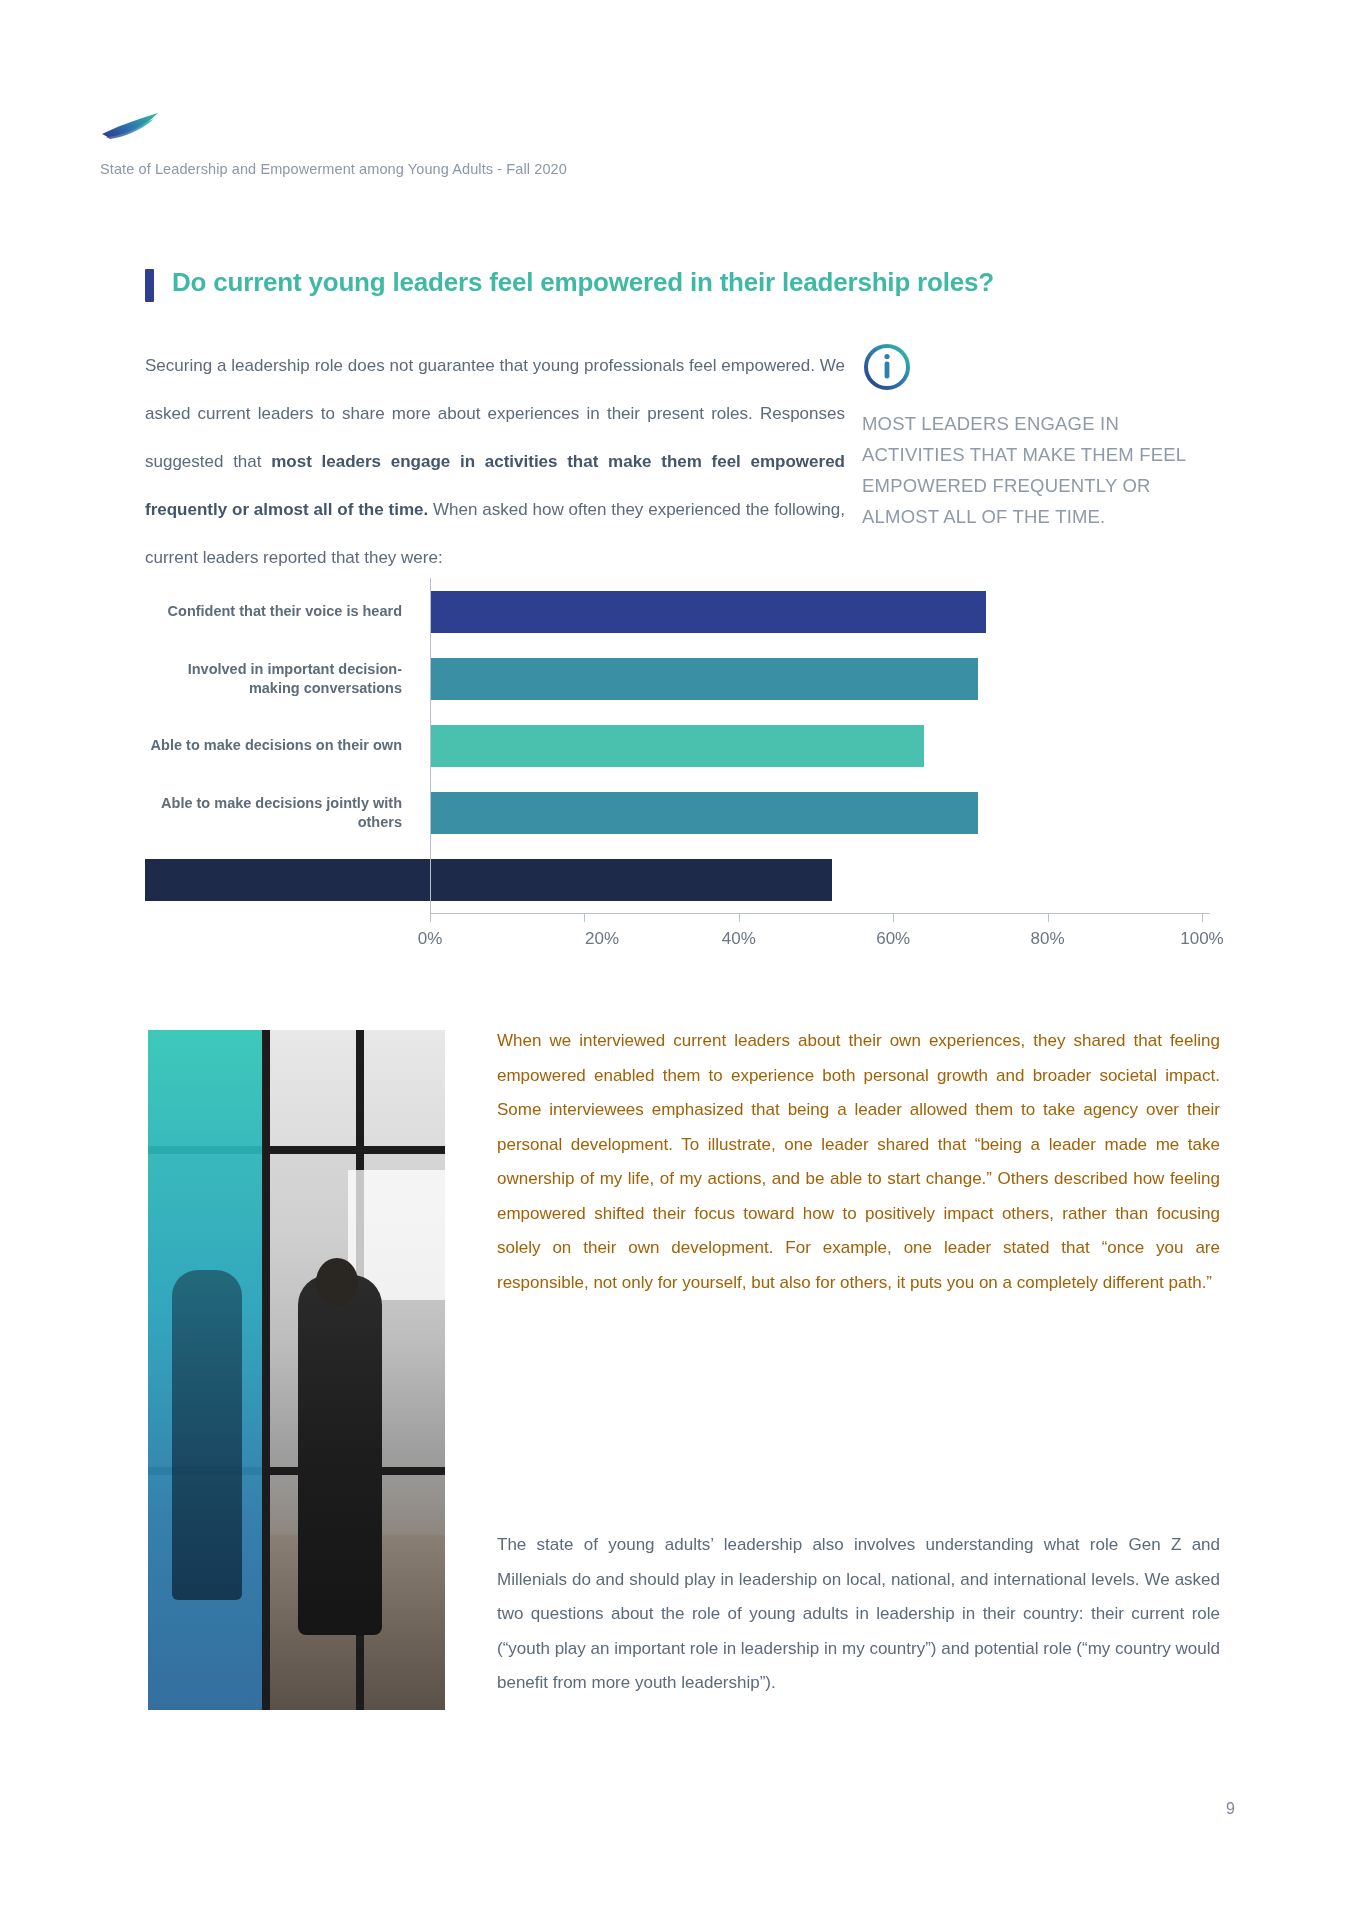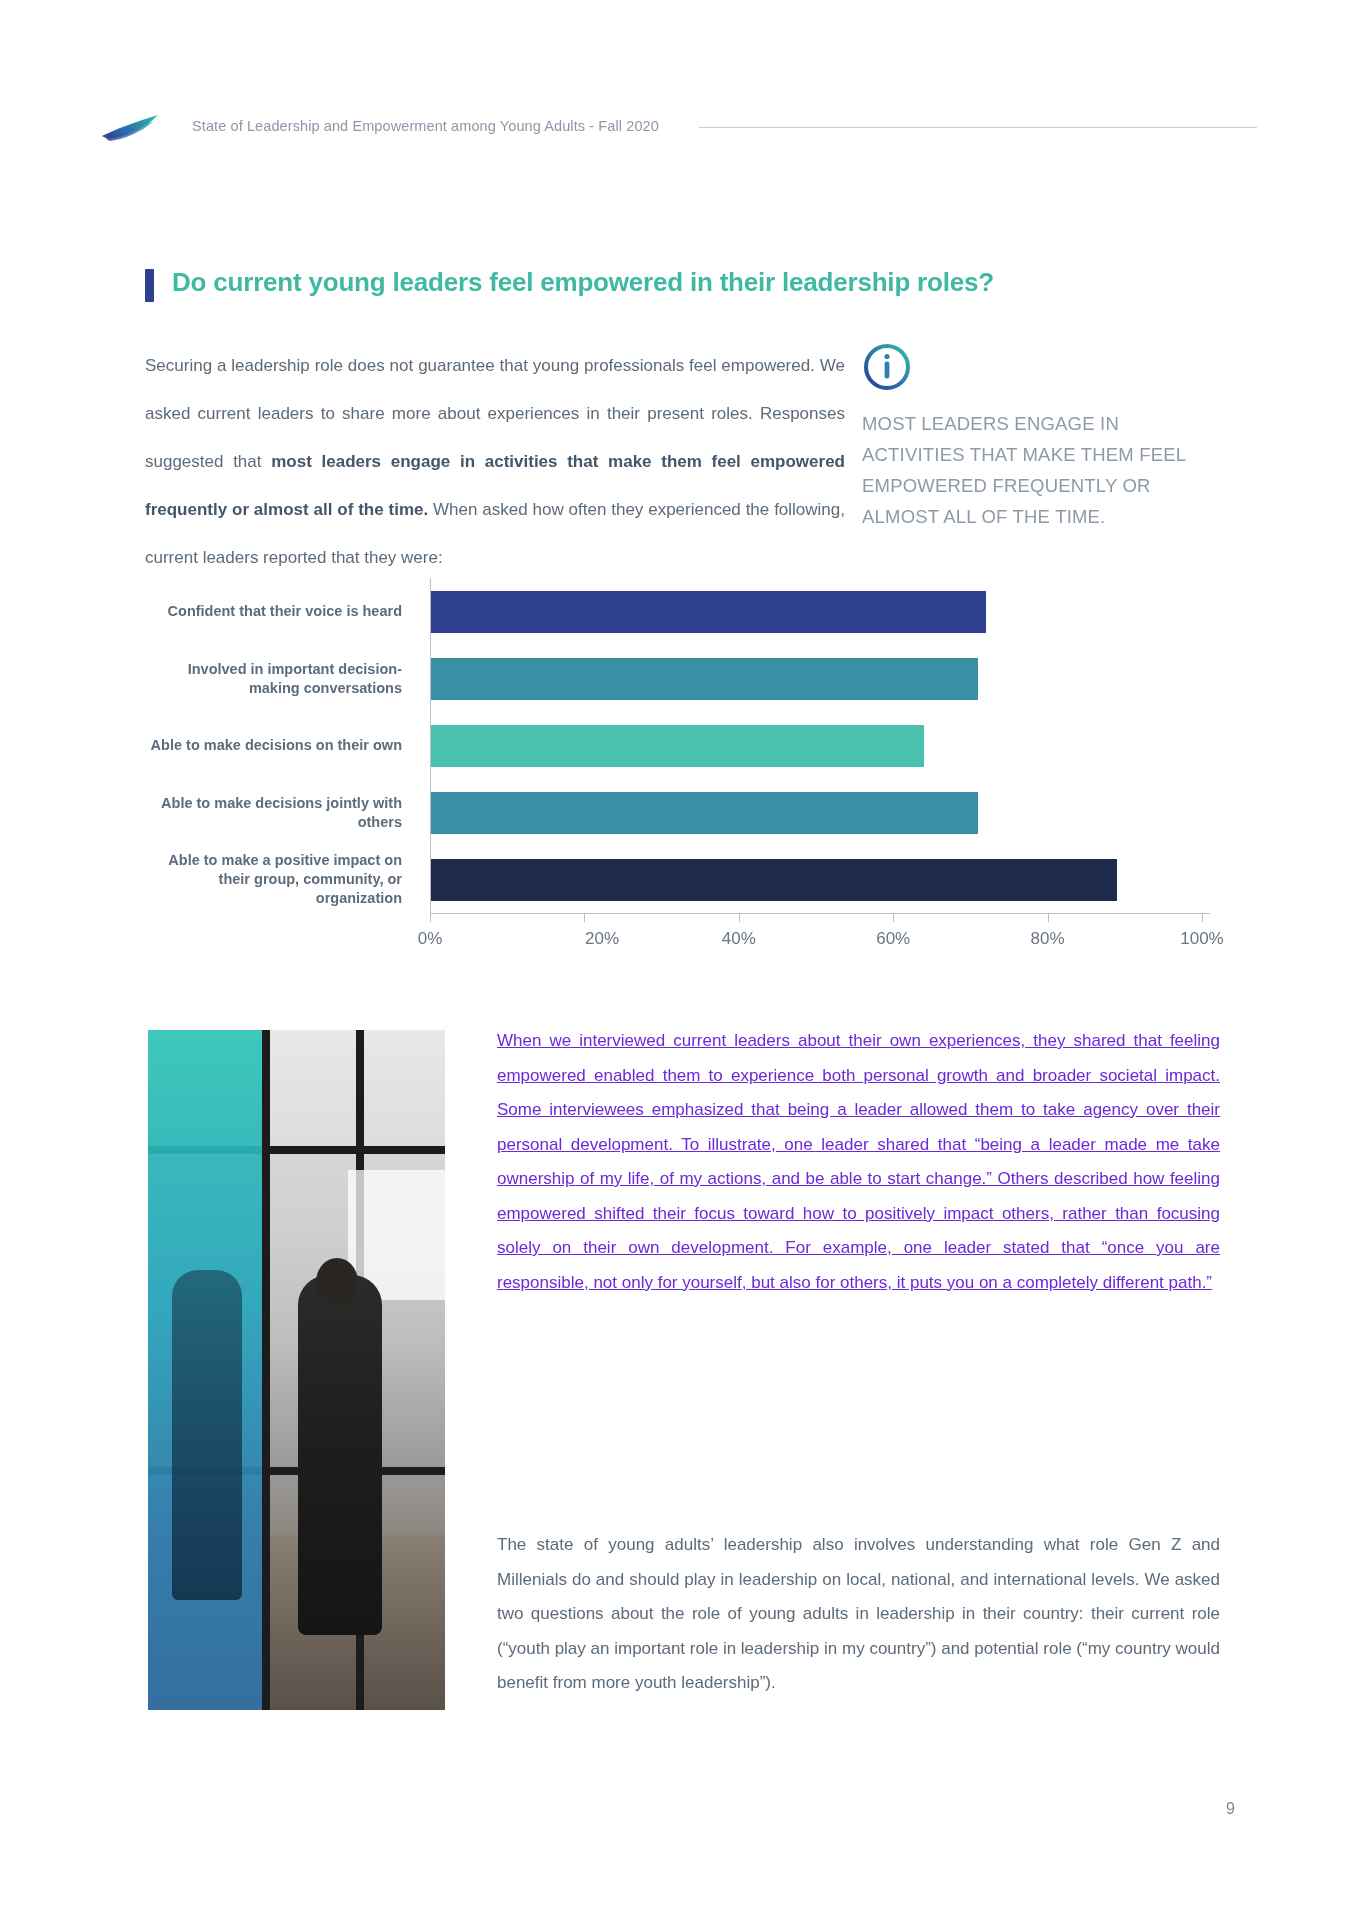--- a/index.html
+++ b/index.html
@@ -19,22 +19,22 @@
   }
 
   
   .header {
     position: absolute;
     top: 108px;
     left: 100px;
     right: 100px;
     height: 36px;
     display: flex;
-    align-items: center;
-    gap: 30px;
+    gap: 21px;
+    flex-direction: column;
   }
   .logo-mark {
     width: 62px;
     height: 32px;
     flex: 0 0 auto;
     position: relative;
   }
   .header-title {
     font-size: 14.5px;
     color: #8c97a8;
@@ -246,23 +246,22 @@
   }
 
   
   .body-col {
     position: absolute;
     top: 1024px;
     left: 497px;
     width: 723px;
     font-size: 17px;
     line-height: 34.5px;
-    color: #6d28d9;
+    color: #a16207;
     text-align: justify;
-    text-decoration: underline;
   }
 
   #h-q2 {
     position: absolute;
     top: 1424px;
     left: 497px;
     width: 723px;
   }
   #h-q2 .heading-bar { height: 70px; margin-top: 4px; }
   #h-q2 .heading-text { max-width: 640px; }
@@ -356,21 +355,20 @@
             <div class="bar" style="width: 494.08px; background: rgb(74, 192, 174);"></div>
           </div>
         </div>
         <div class="chart-row">
           <div class="cat-label">Able to make decisions jointly with others</div>
           <div class="plot">
             <div class="bar" style="width: 548.12px; background: rgb(58, 143, 165);"></div>
           </div>
         </div>
         <div class="chart-row">
-          <div class="cat-label">Able to make a positive impact on their group, community, or organization</div>
           <div class="plot">
             <div class="bar" style="width: 687.08px; background: rgb(30, 42, 74);"></div>
           </div>
         </div>
       </div>
     <div class="axis-line" style="height: 335px;"></div>
     <div class="axis-bottom" style="top: 335px; width: 780px;"></div>
     <div class="ticks" style="top: 335px; width: 780px;">
         <div class="tick" style="left: 0px;"></div>
         <div class="tick" style="left: 154.4px;"></div>

